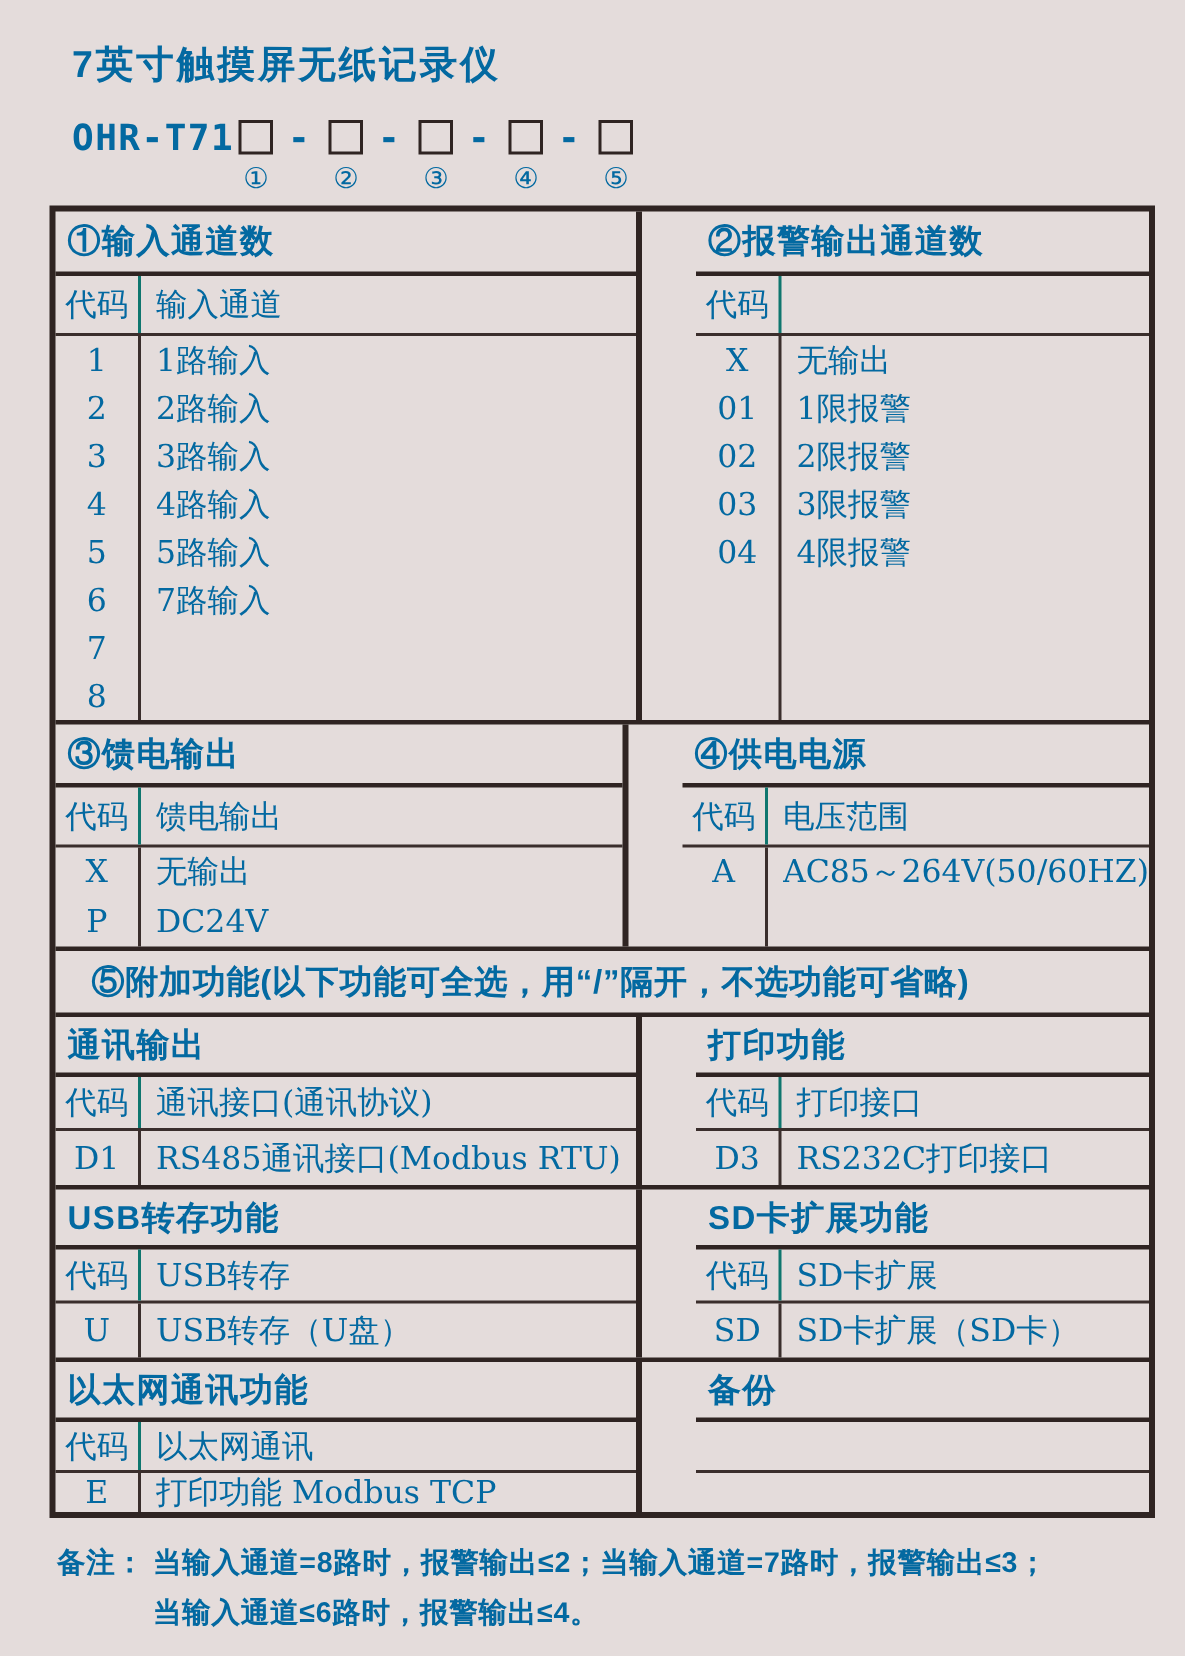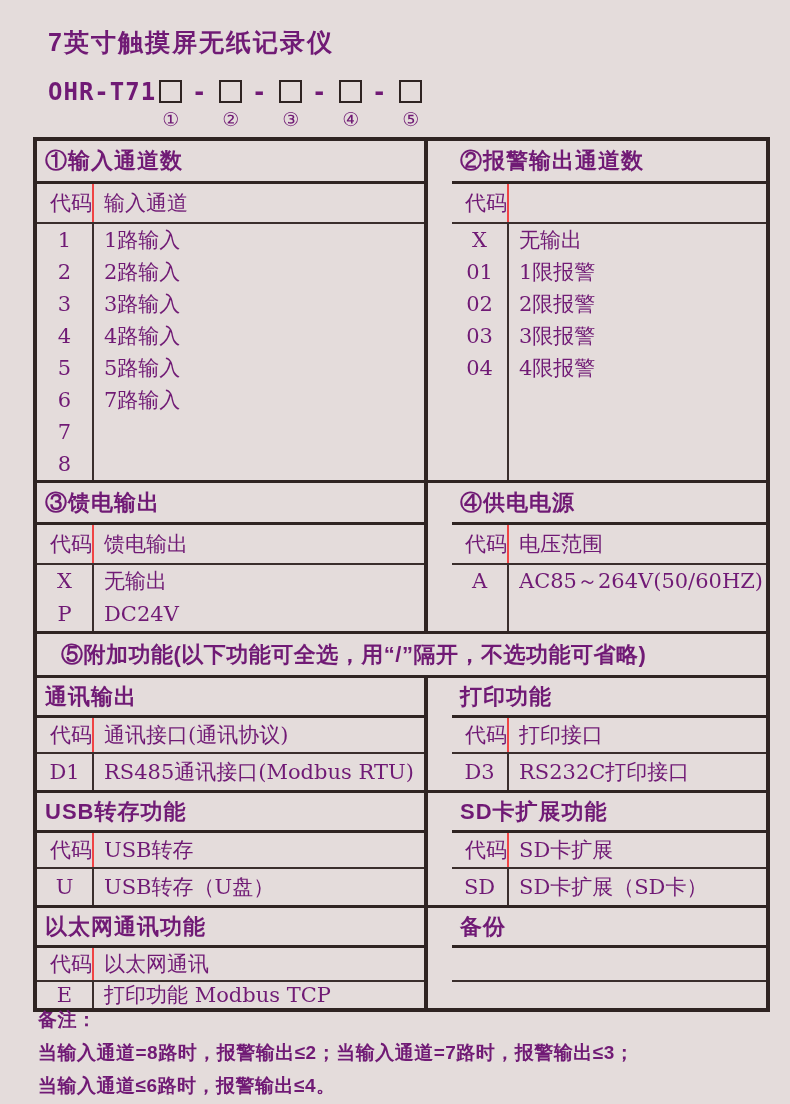--- a/index.html
+++ b/index.html
@@ -1,20 +1,20 @@
 <!DOCTYPE html>
 <html><head>
 <meta charset="utf-8">
 <style>
   * { margin:0; padding:0; box-sizing:border-box; }
   html,body { width:790px; height:1104px; }
   body { background:#e4dcdb; }
   .page {
     position:relative; width:790px; height:1104px; overflow:hidden;
-    background:#e4dcdb; color:#701a75;
+    background:#e4dcdb; color:#0369a1;
     font-family:"Liberation Sans", sans-serif;
   }
   
   .title {
     position:absolute; left:48px; top:26px;
     font-size:25px; font-weight:700; letter-spacing:2px;
   }
   .model { position:absolute; left:48px; top:78px; display:flex; align-items:flex-start; }
   .model-prefix {
     font-family:"DejaVu Sans Mono", monospace; font-weight:700;
@@ -25,52 +25,52 @@
   .circ { margin-top:7px; font-size:19px; line-height:19px; }
   .dash {
     width:34px; text-align:center; font-family:"DejaVu Sans Mono", monospace;
     font-weight:700; font-size:24px; line-height:28px;
   }
   
   .spec-table {
     position:absolute; left:33px; top:137px; width:737px;
     border:4px solid #2f2422; background:#e4dcdb;
   }
-  .band { display:flex; border-top:3px solid #2f2422; }
+  .band { display:flex; border-top:3px solid #2f2422;gap:12px; }
   .band.first { border-top:none; }
   .half { display:flex; flex-direction:column; }
   .half.l { width:391px; border-right:4px solid #2f2422; }
   .half.r { flex:1;padding-left:24px; }
   .sec-title {
     height:var(--th,42px); line-height:calc(var(--th,42px) - 3px);
     border-bottom:3px solid #2f2422;
     font-size:22px; font-weight:700; padding-left:8px; letter-spacing:1px;
     white-space:nowrap; overflow:hidden;
   }
   .sub { display:flex; height:var(--sh,38px); border-bottom:2px solid #3a2e2c;
          font-family:"DejaVu Serif", serif; font-size:21px; }
-  .sub .code-h { width:57px; border-right:2px solid #ef4444; text-align:right;
+  .sub .code-h { width:57px; border-right:2px solid #0f766e; text-align:center;
                  line-height:calc(var(--sh,38px) - 2px); }
   .sub .desc-h { flex:1; padding-left:10px; line-height:calc(var(--sh,38px) - 2px);
                  white-space:nowrap; overflow:hidden; }
   .sub.sub-empty { }
   .tbody { display:flex; flex:1; font-family:"DejaVu Serif", serif; font-size:21px; }
   .tbody .codes { width:57px; border-right:2px solid #3a2e2c; text-align:center; }
   .tbody .descs { flex:1; padding-left:10px; }
   .tbody .line { height:var(--lh,34px); line-height:var(--lh,34px);
                  white-space:nowrap; overflow:hidden; }
   .band.full-band { display:block; }
   .full-title {
     height:41px; line-height:41px; font-size:22px; font-weight:700;
     padding-left:24px; letter-spacing:0.5px; white-space:nowrap; overflow:hidden;
   }
   
   .note {
-    position:absolute; left:38px; top:1003px; display:flex;
-    font-size:19px; font-weight:700; letter-spacing:0.5px;flex-direction:column;
+    position:absolute; left:38px; top:1026px; display:flex;
+    font-size:19px; font-weight:700; letter-spacing:0.5px;
   }
   .note-label { width:64px; line-height:33px; }
   .note-lines .note-line { line-height:33px; white-space:nowrap; }
 </style>
 </head>
 <body>
 
 <div class="page">
 
   <div class="title">7英寸触摸屏无纸记录仪</div>

